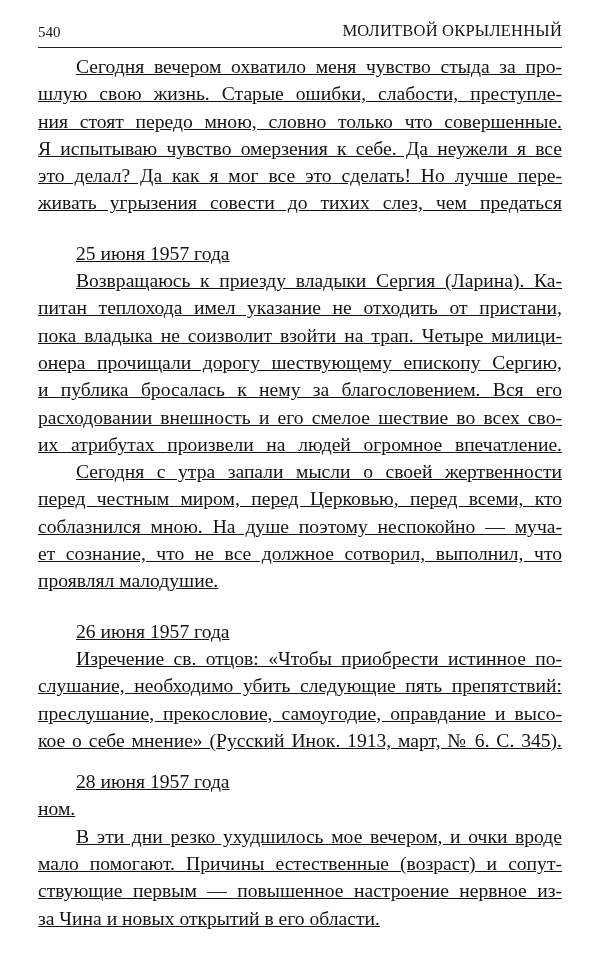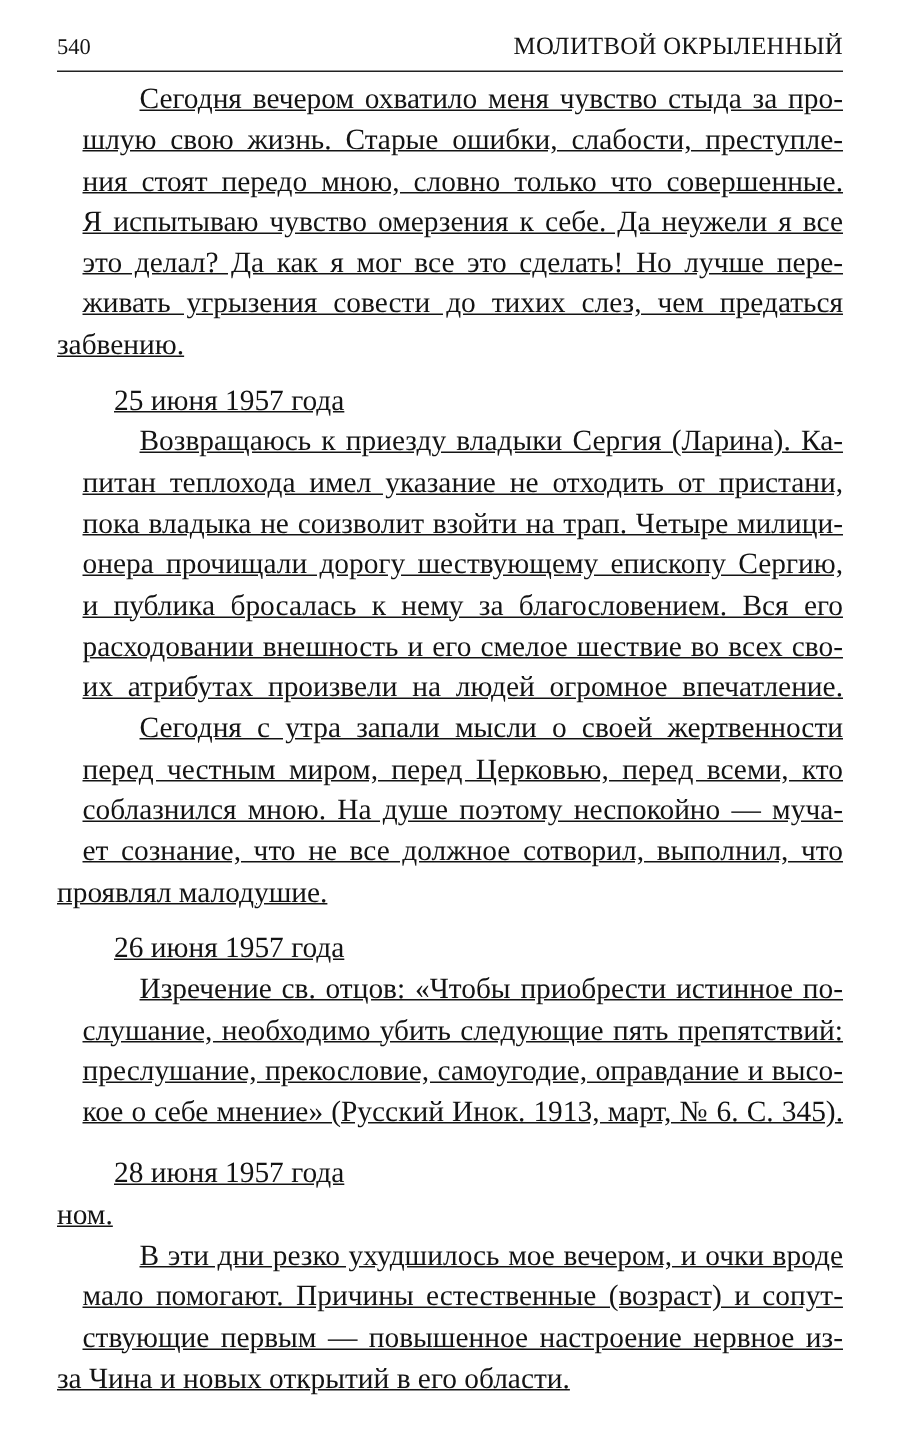--- a/index.html
+++ b/index.html
@@ -45,28 +45,27 @@
       font-size: 19.6px;
       line-height: 27.3px;
       text-align: justify;
       hyphens: manual;
     }
     .para {
       margin: 0;
       text-indent: 38px;
     }
     .date-head {
-      margin: 10px 0 0 0;
+      margin: 23px 0 0 0;
       text-indent: 38px;
     }
     .line-block {
       display: block;
       text-align: justify;
       text-align-last: justify;
-      margin-left: 17px;
     }
     .line-last {
       display: block;
       text-align: left;
       text-align-last: left;
     }
     .indent { padding-left: 38px; }
   </style>
 </head>
 <body>
@@ -80,21 +79,20 @@
   <div class="body">
 
     <div>
       <p class="para" style="text-indent:0">
         <span class="line-block indent">Сегодня вечером охватило меня чувство стыда за про-</span>
         <span class="line-block">шлую свою жизнь. Старые ошибки, слабости, преступле-</span>
         <span class="line-block">ния стоят передо мною, словно только что совершенные.</span>
         <span class="line-block">Я испытываю чувство омерзения к себе. Да неужели я все</span>
         <span class="line-block">это делал? Да как я мог все это сделать! Но лучше пере-</span>
         <span class="line-block">живать угрызения совести до тихих слез, чем предаться</span>
-        <span class="line-last">забвению.</span>
       </p>
     </div>
 
     <div>
       <p class="date-head">25 июня 1957 года</p>
       <p class="para" style="text-indent:0">
         <span class="line-block indent">Возвращаюсь к приезду владыки Сергия (Ларина). Ка-</span>
         <span class="line-block">питан теплохода имел указание не отходить от пристани,</span>
         <span class="line-block">пока владыка не соизволит взойти на трап. Четыре милици-</span>
         <span class="line-block">онера прочищали дорогу шествующему епископу Сергию,</span>

